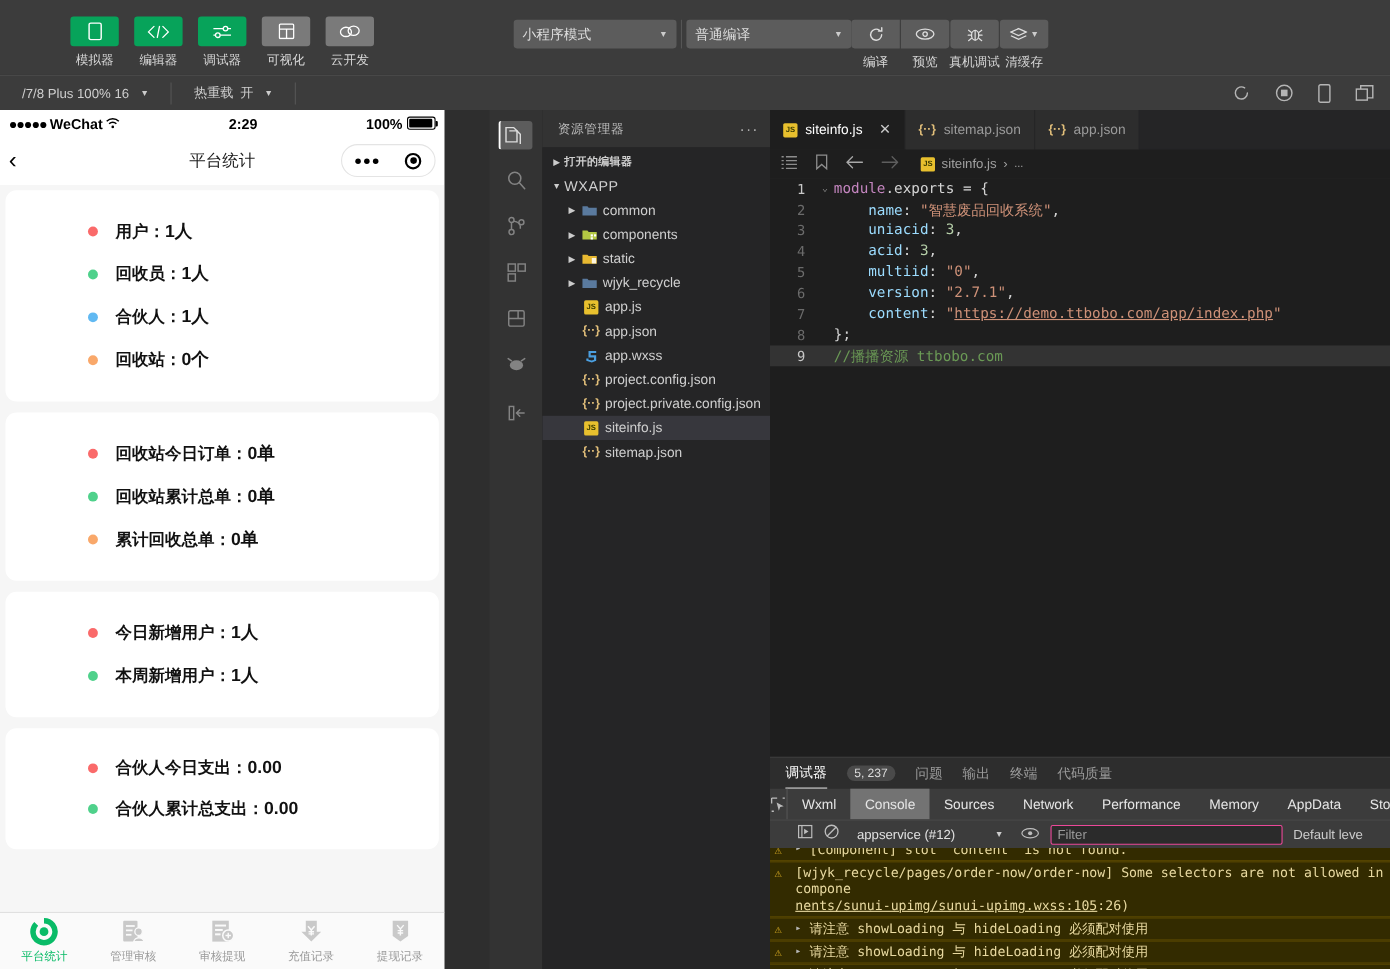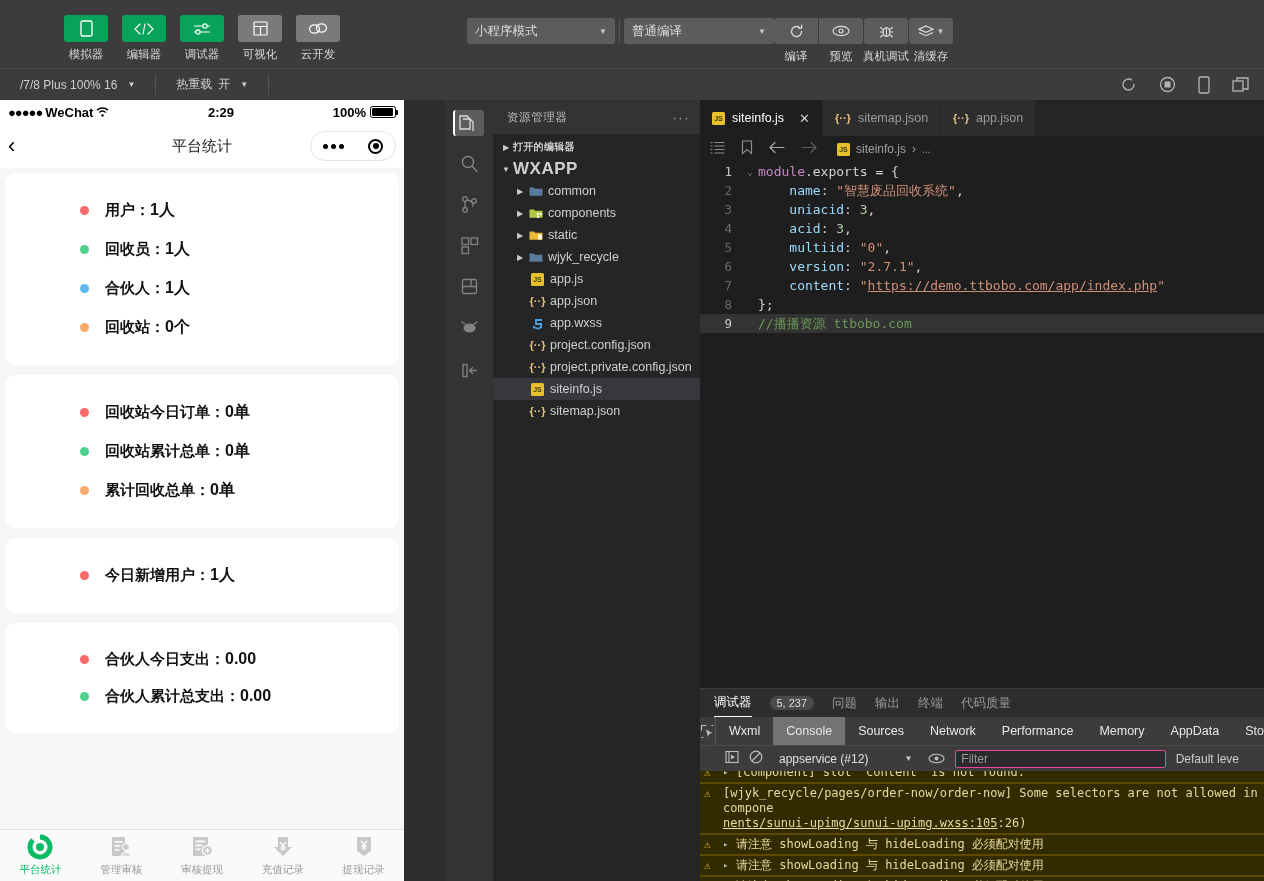--- a/index.html
+++ b/index.html
@@ -399,20 +399,24 @@
                 <span class="dot" style="background:#f9a86a"></span>
                 <span class="stat-label"><span>累计回收总单：</span><span class="val">0单</span></span>
               </div>
           </div>
 
           <div class="card">
             <div class="stat-row">
                 <span class="dot" style="background:#fa6a6a"></span>
                 <span class="stat-label"><span>今日新增用户：</span><span class="val">1人</span></span>
               </div>
+            <div class="stat-row">
+                <span class="dot" style="background:#4fd18b"></span>
+                <span class="stat-label"><span>本周新增用户：</span><span class="val">1人</span></span>
+              </div>
           </div>
 
           <div class="card">
             <div class="stat-row">
                 <span class="dot" style="background:#fa6a6a"></span>
                 <span class="stat-label"><span>合伙人今日支出：</span><span class="val">0.00</span></span>
               </div>
             <div class="stat-row">
                 <span class="dot" style="background:#4fd18b"></span>
                 <span class="stat-label"><span>合伙人累计总支出：</span><span class="val">0.00</span></span>
@@ -522,21 +526,21 @@
           <span class="exp-title">资源管理器</span>
           <span class="exp-dots">···</span>
         </div>
         <div class="tree">
           <div class="trow lvl0">
             <span class="twist">▶</span>
             <span style="font-size:10px;font-weight:bold;letter-spacing:.3px">打开的编辑器</span>
           </div>
           <div class="trow lvl0">
             <span class="twist">▼</span>
-            <span style="font-size:17px;font-weight:bold;letter-spacing:.5px">WXAPP</span>
+            <span style="font-size:13px;font-weight:normal;letter-spacing:.5px">WXAPP</span>
           </div>
 
           <div class="trow lvl1">
             <span class="twist">▶</span>
             <span class="ficon">
                 <svg width="14" height="11" viewBox="0 0 14 11">
                   <path d="M0.5 1.5 h4.5 l1.2 1.3 h7.3 v7 h-13 z" fill="#5a7a9e"></path>
                 </svg>
               </span>
             <span class="fname">common</span>

